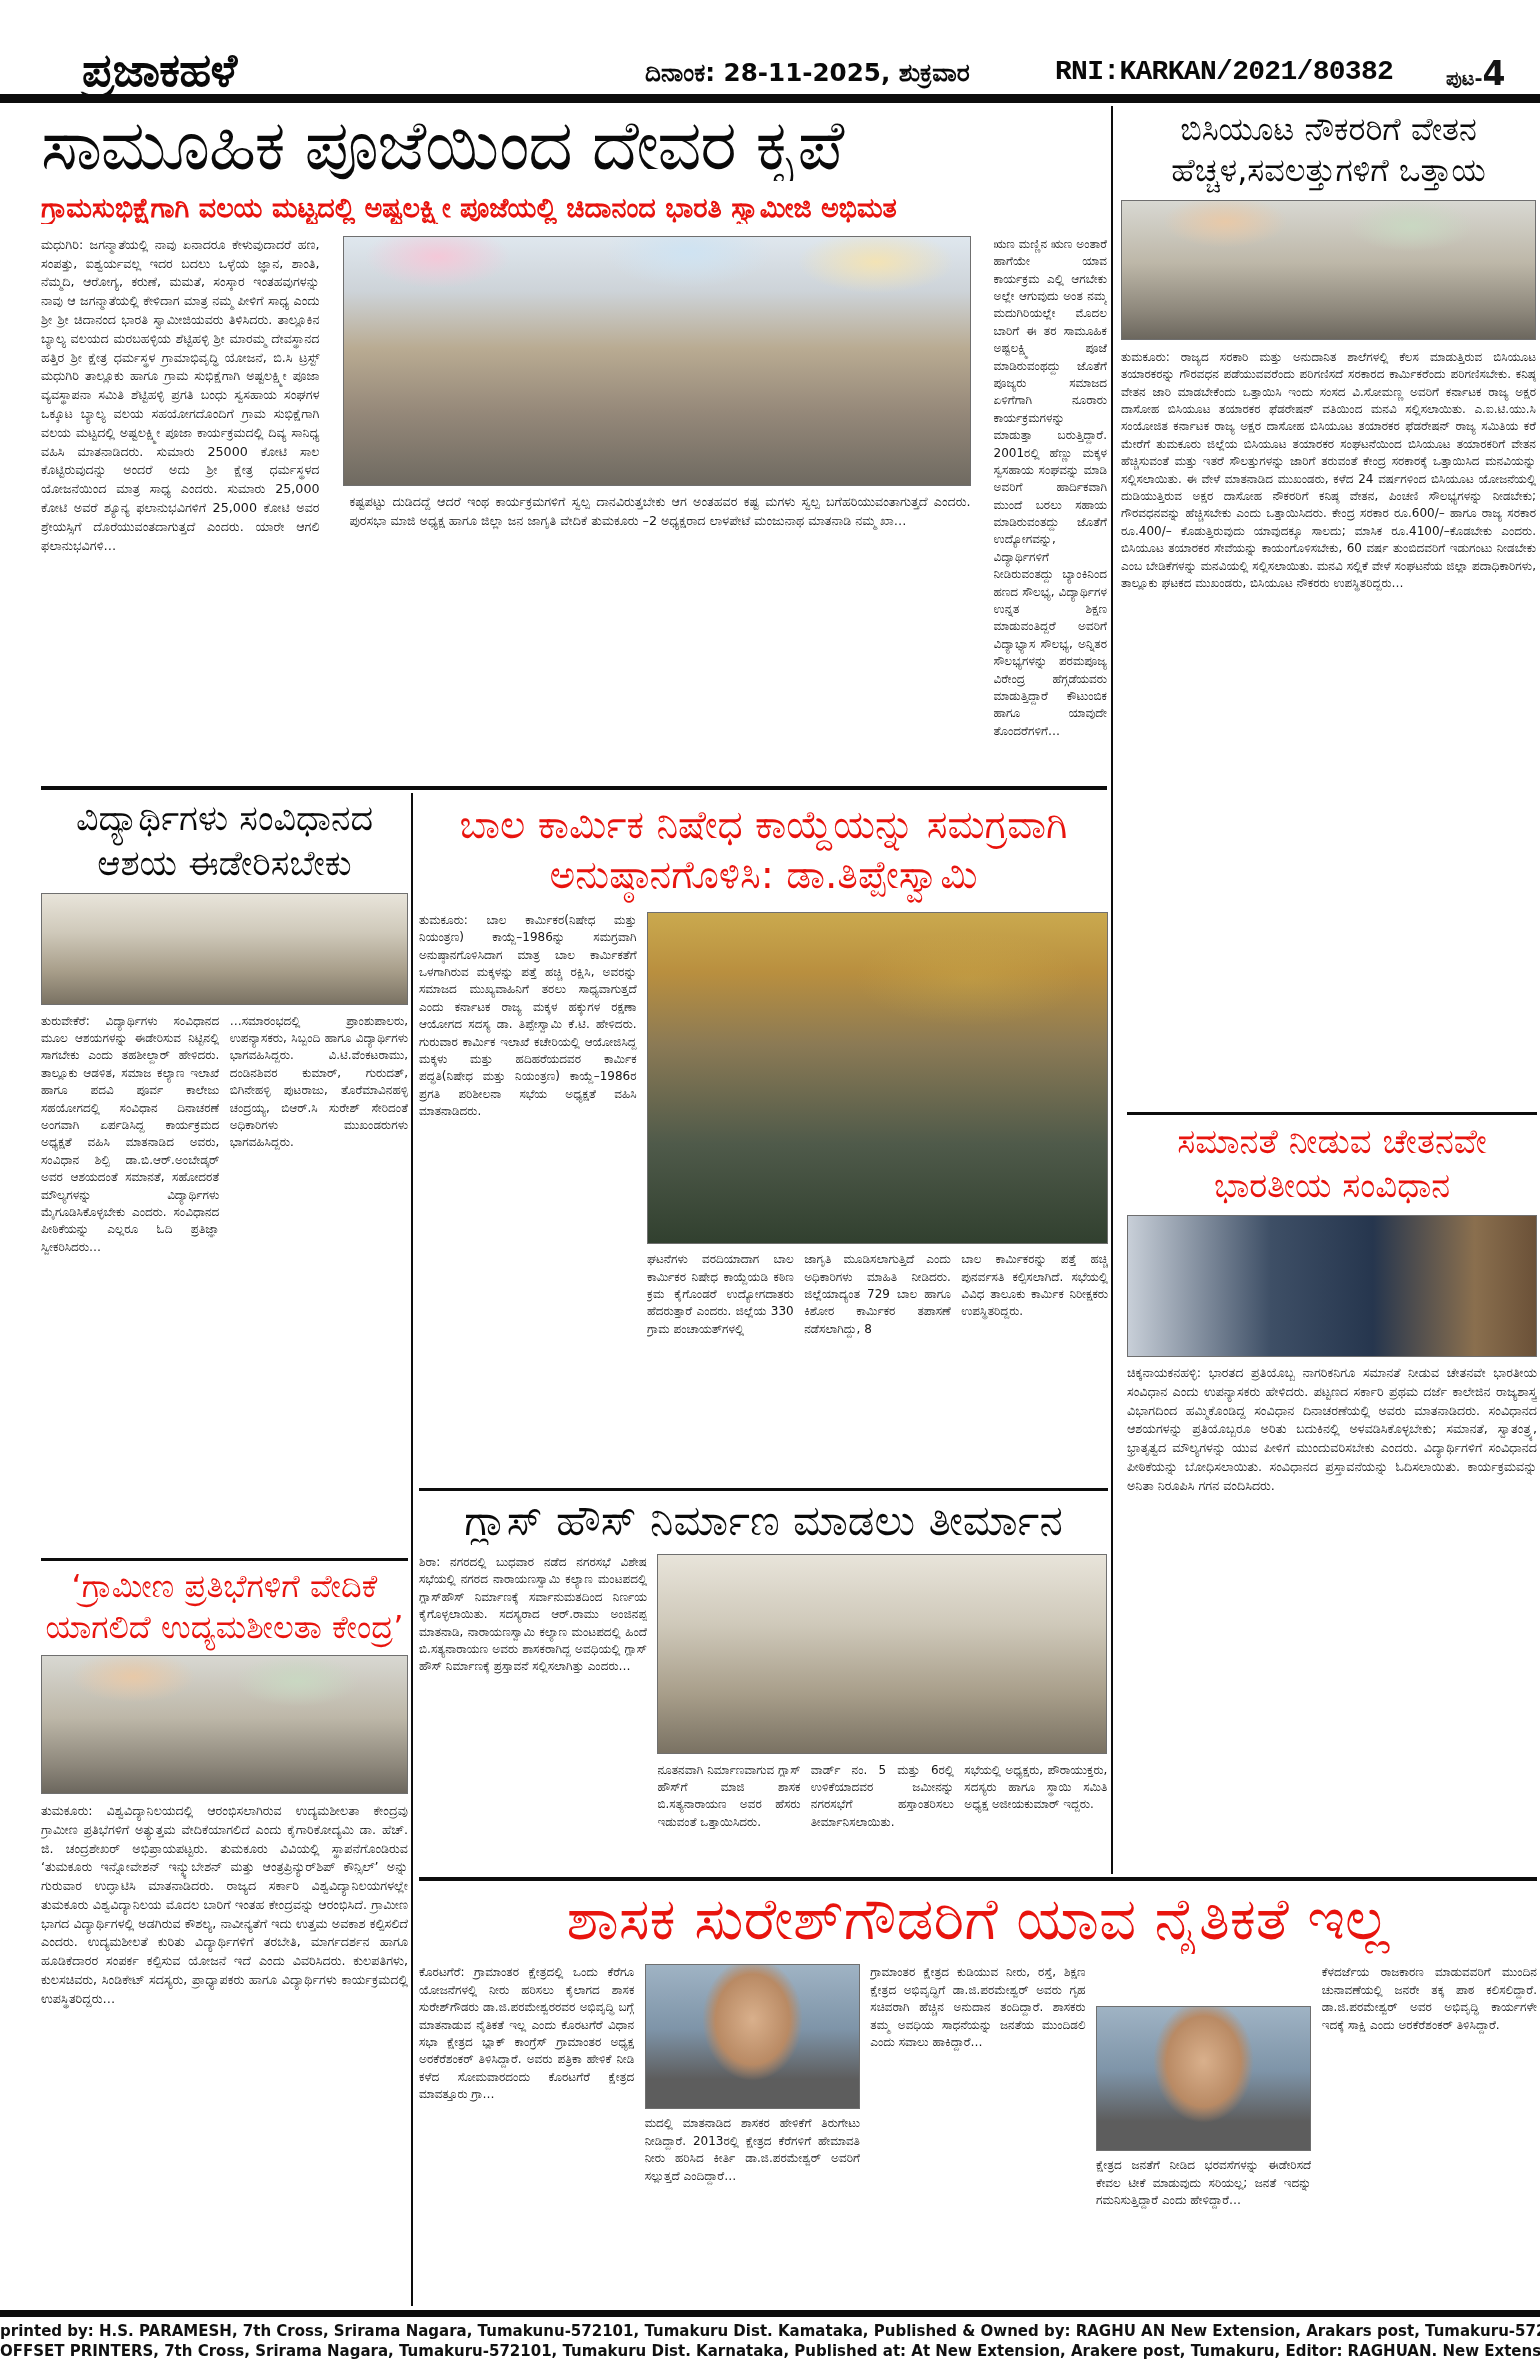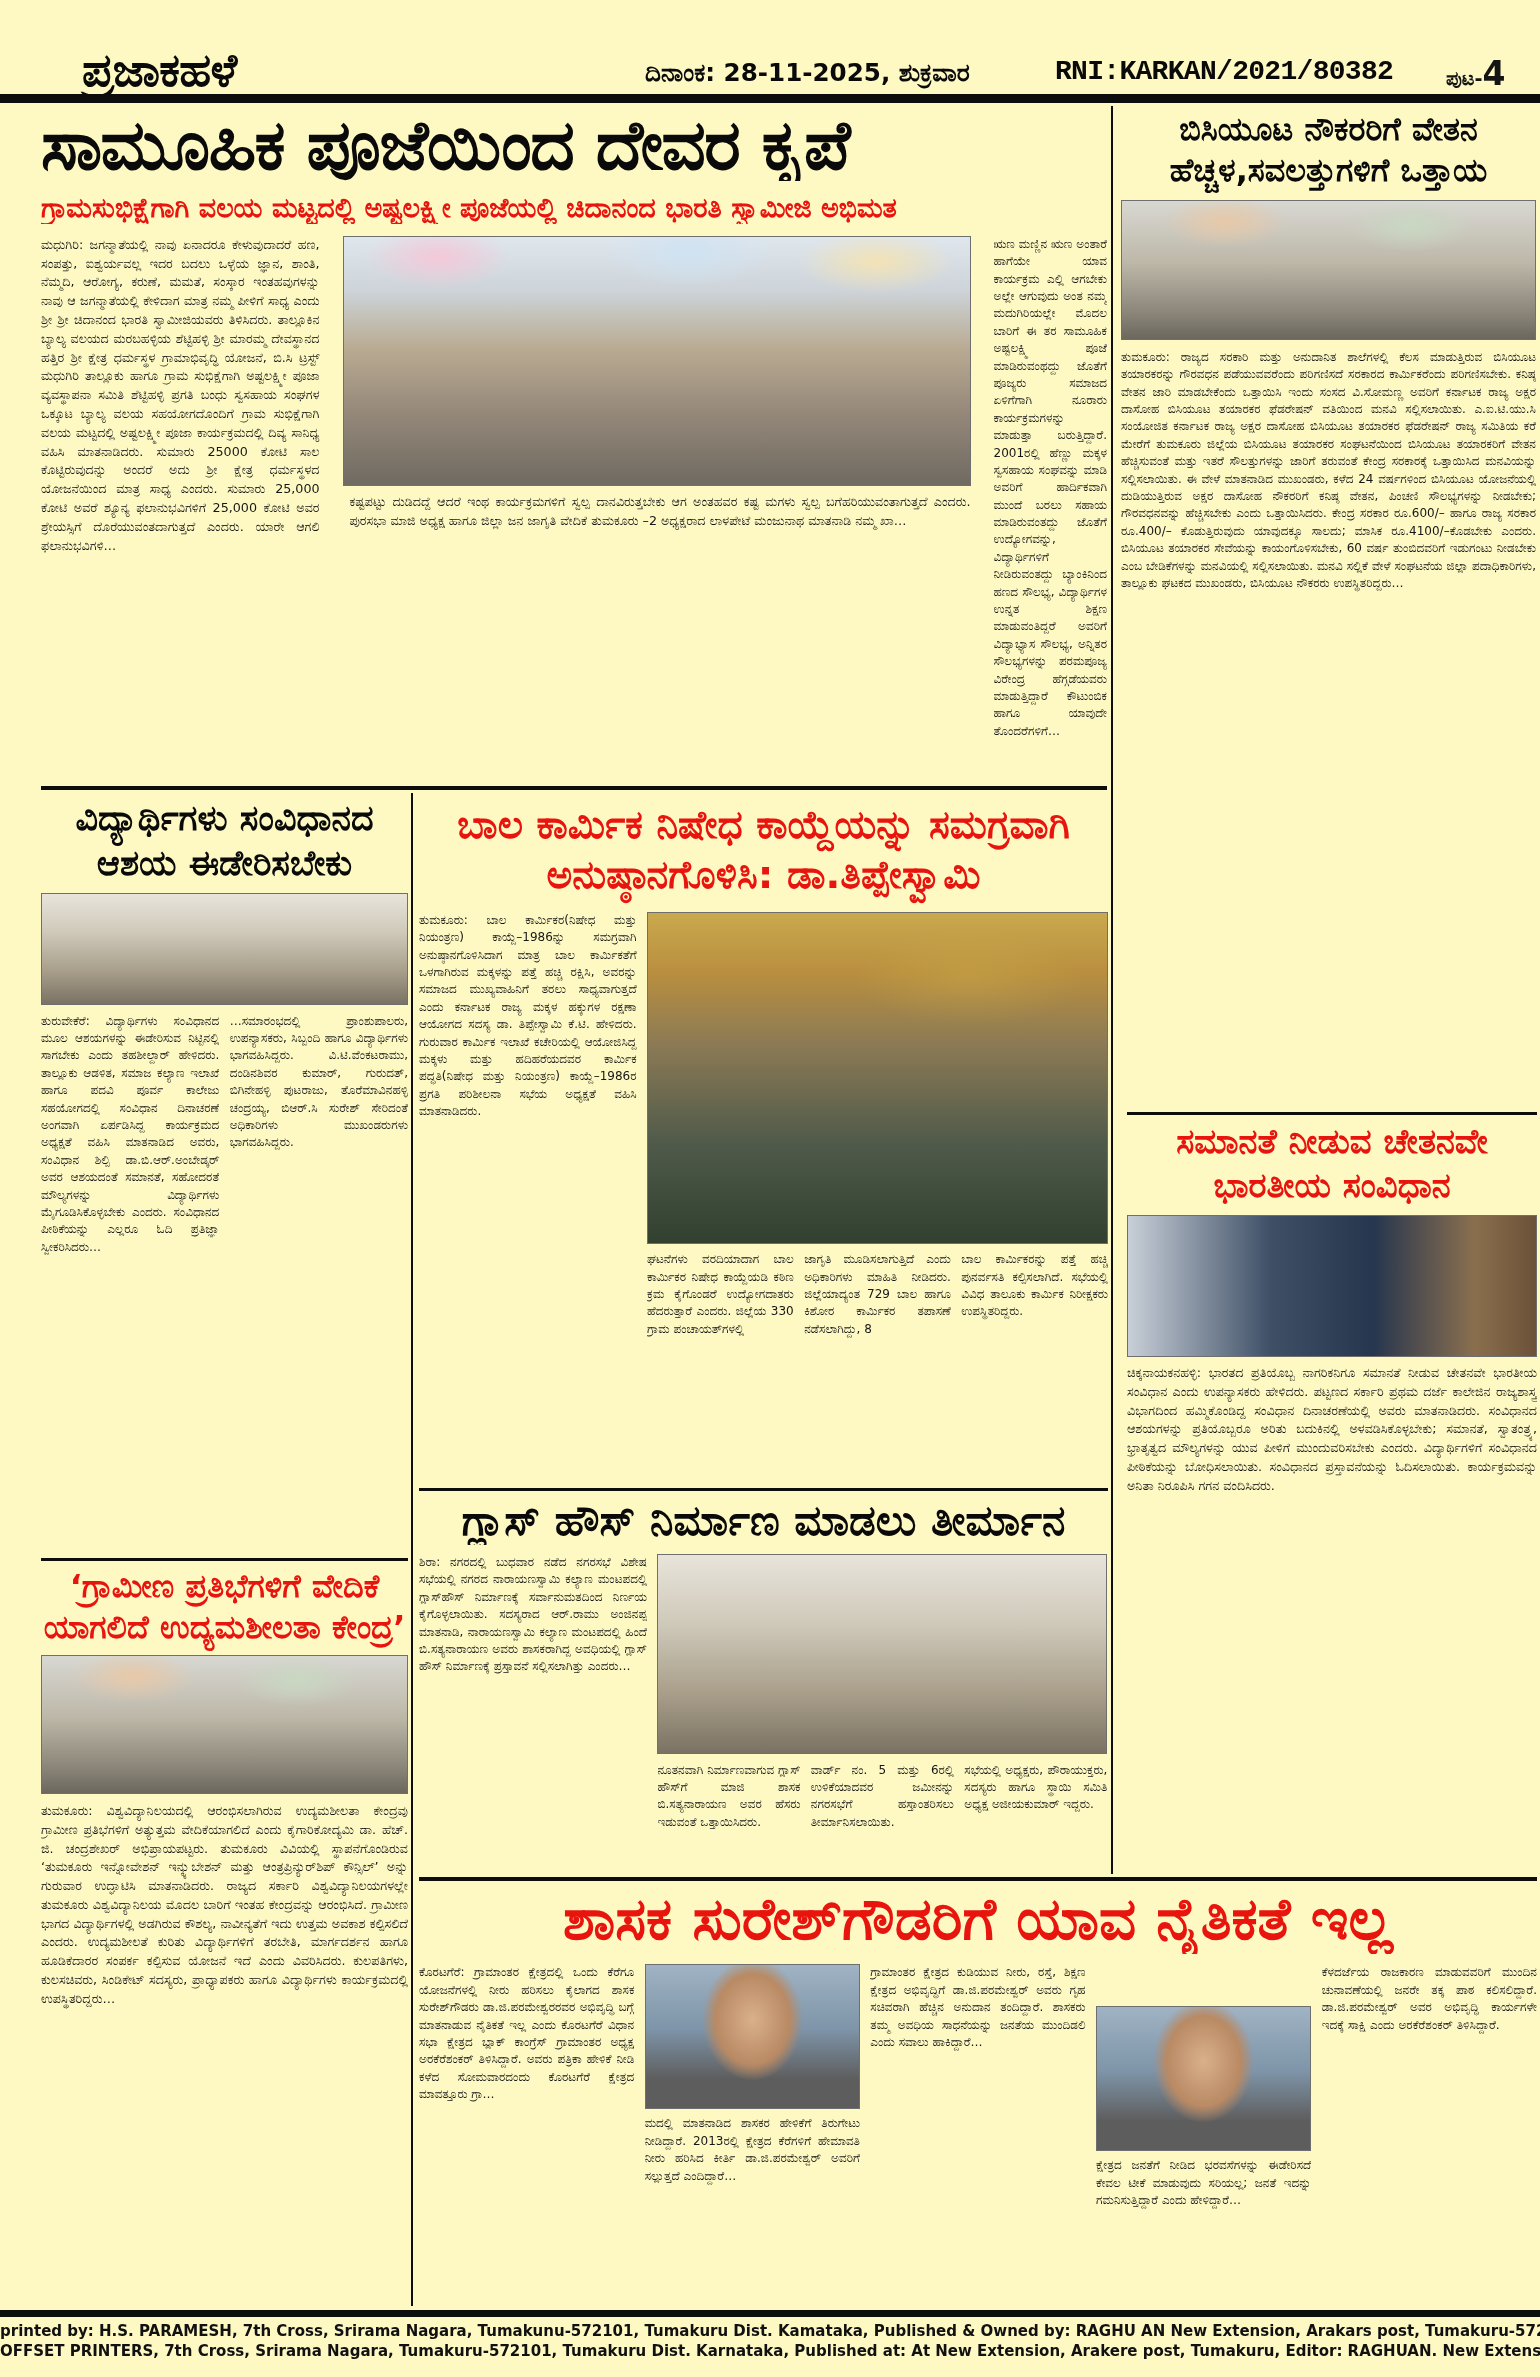--- a/index.html
+++ b/index.html
@@ -1,28 +1,28 @@
 <!DOCTYPE html>
 <html style="font-size:12px"><head>
 <meta charset="utf-8">
 <style>
   html,body{margin:0;padding:0;background:#e9e7e0;}
-  .page{position:relative;width:1541px;height:2377px;background:#fef9c3;margin:0 auto;
+  .page{position:relative;width:1541px;height:2377px;background:#ffffff;margin:0 auto;
         font-family:"DejaVu Sans",sans-serif;color:#141414;overflow:hidden;}
   .abs{position:absolute;}
   .rule{background:#0d0d0d;}
   .vrule{background:#0d0d0d;width:2.2px;}
   
   .paper-name{font-size:46px;font-weight:800;letter-spacing:-0.7px;color:#0a0a0a;white-space:nowrap;}
   .date-line{font-size:24.6px;font-weight:700;color:#0a0a0a;white-space:nowrap;}
   .rni{font-size:28px;font-weight:800;font-family:"DejaVu Sans",sans-serif;color:#0a0a0a;white-space:nowrap;letter-spacing:-0.7px;}
   .page-no{font-size:19.4px;font-weight:700;white-space:nowrap;}
   .page-no b{font-size:33px;}
   
-  .hl{font-weight:700;color:#0a0a0a;text-align:center;}
+  .hl{font-weight:400;color:#0a0a0a;text-align:center;}
   .hl-xl{font-size:69px;letter-spacing:-1.5px;white-space:nowrap;overflow:hidden;text-align:left;line-height:1.05;}
   .hl-red{color:#e8140e;}
   .subhead{font-size:27px;font-weight:800;color:#e8140e;white-space:nowrap;overflow:hidden;}
   .hl-2line{line-height:1.28;}
   
   .body-t{font-size:12.7px;line-height:1.48;text-align:justify;overflow:hidden;word-break:break-word;color:#161616;}
   .body-s{font-size:12px;line-height:1.45;text-align:justify;overflow:hidden;word-break:break-word;color:#161616;}
   .cols{display:flex;gap:10.4px;}
   .cols>div{flex:1;}
   

